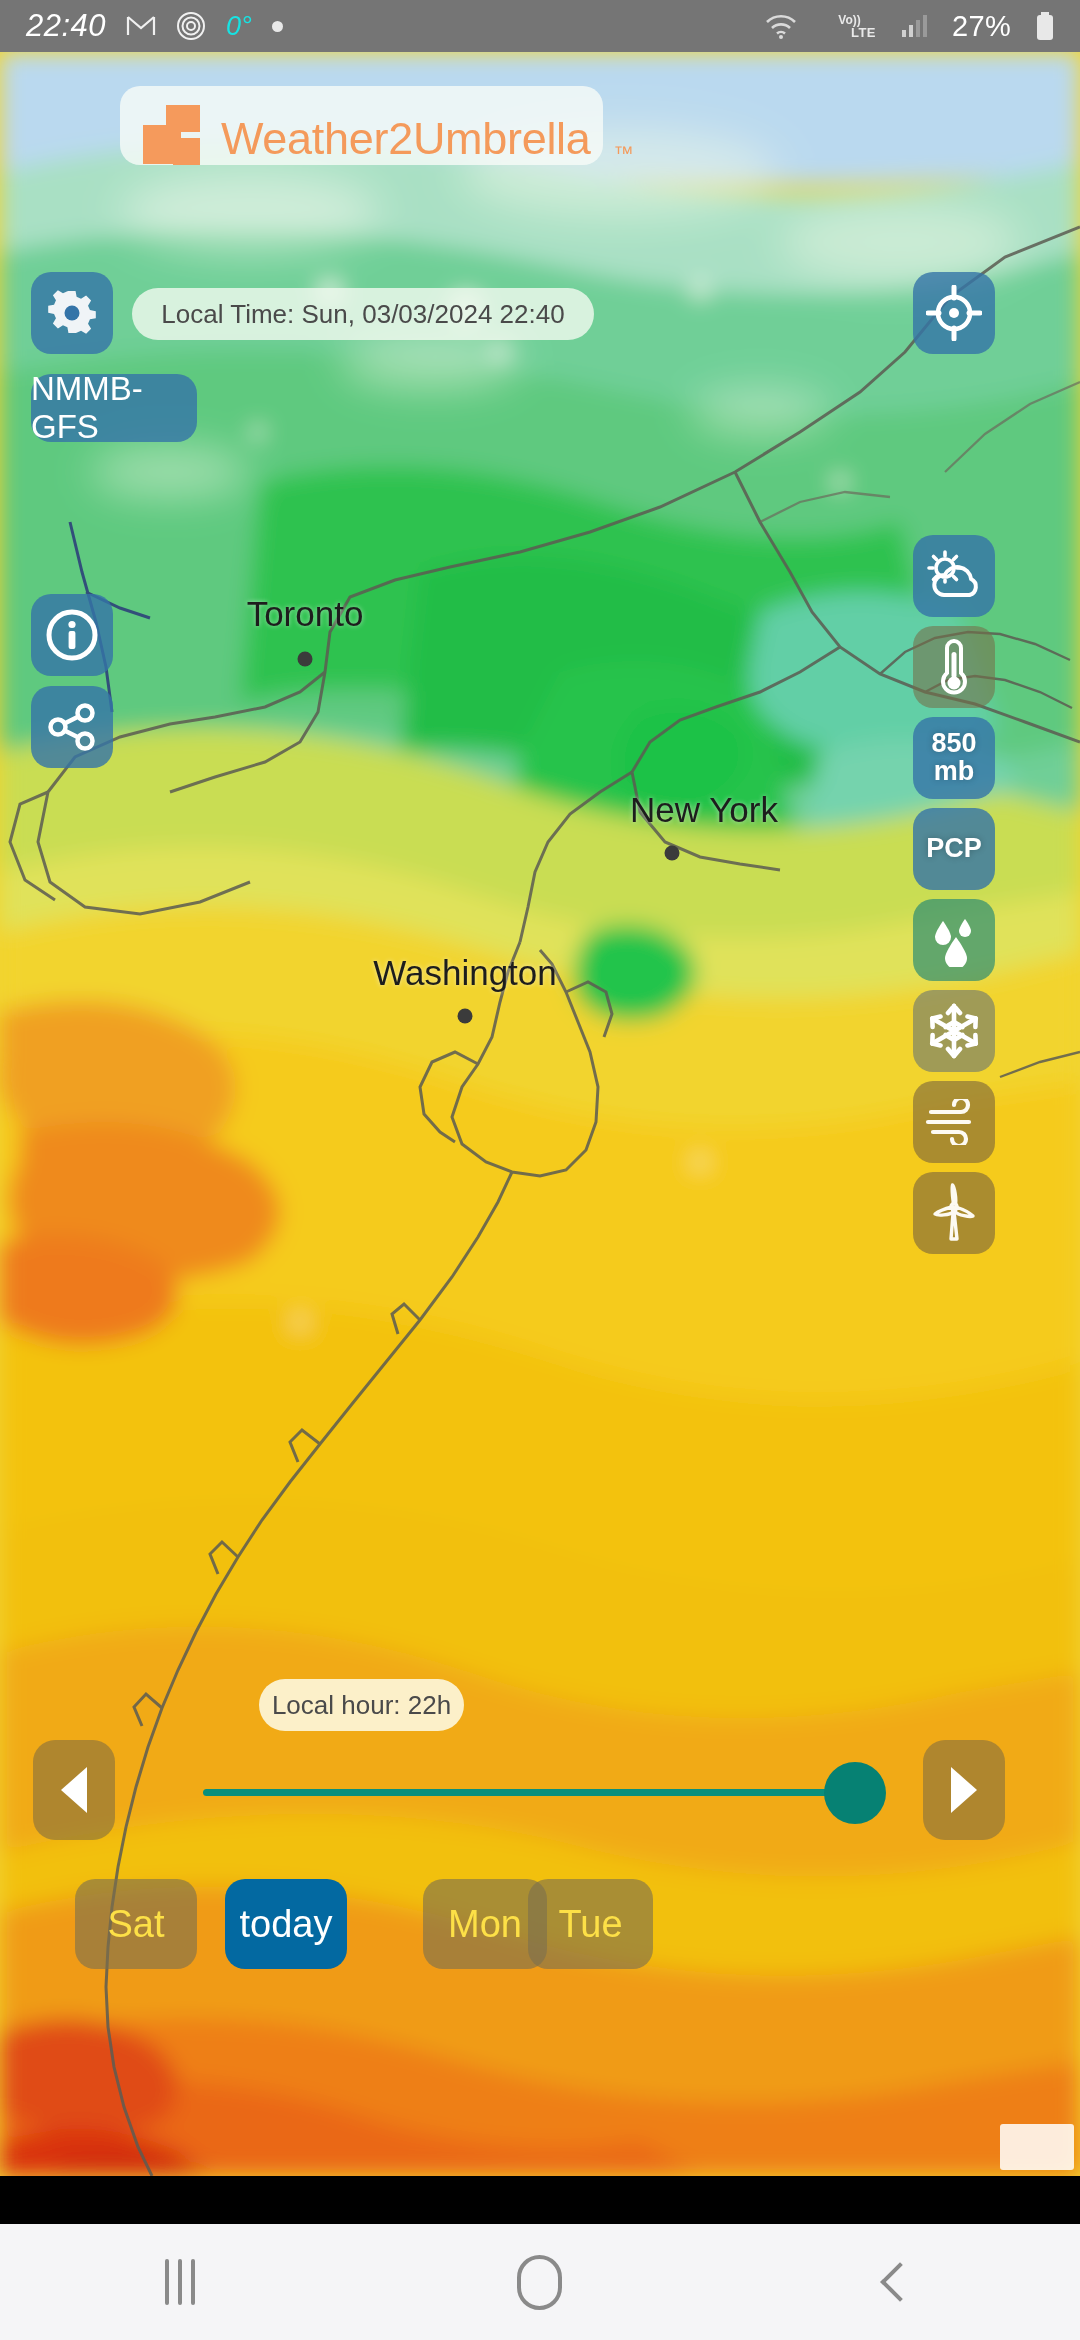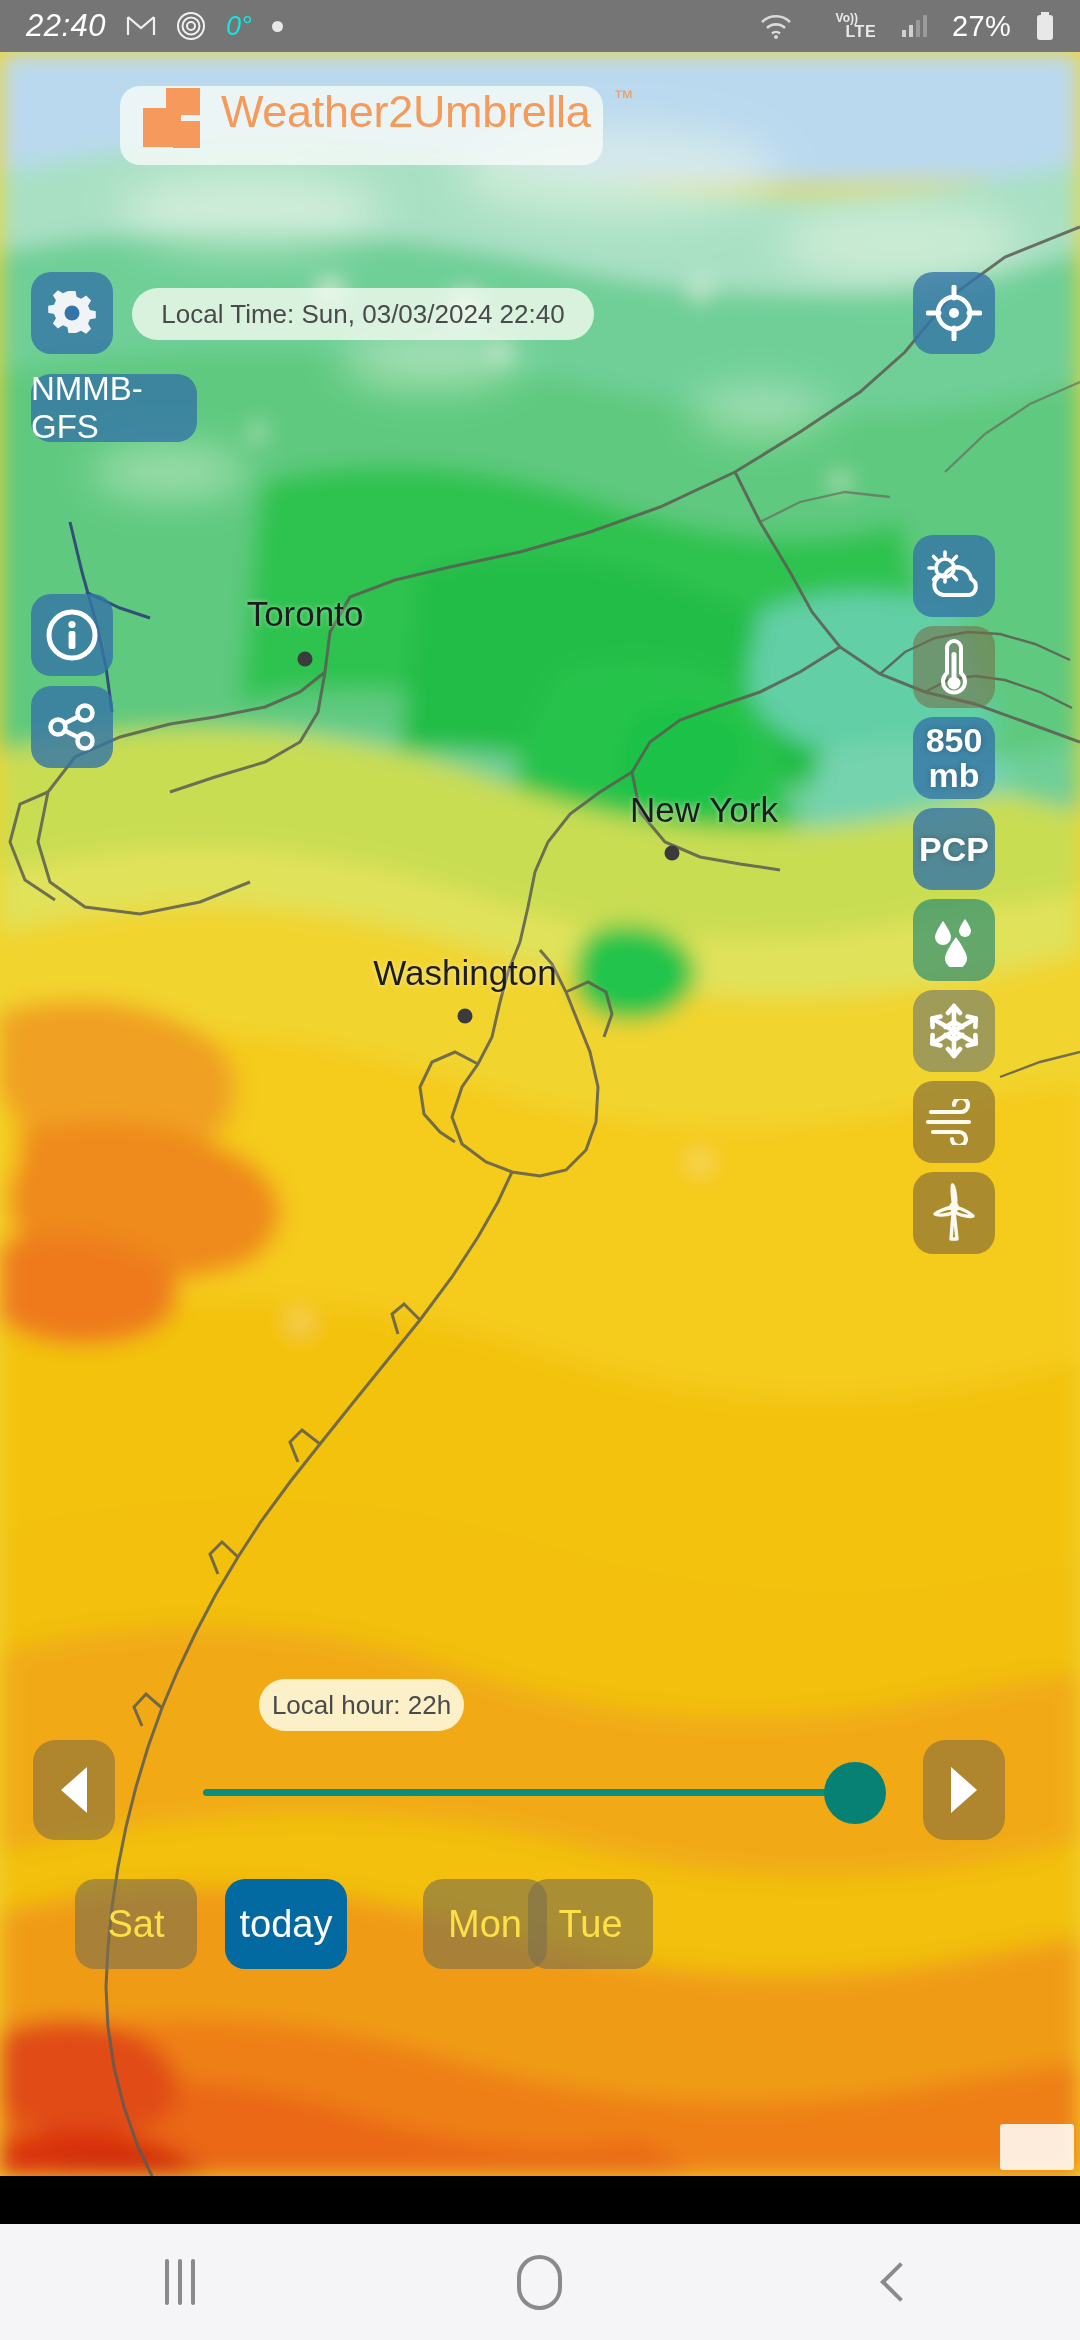--- a/index.html
+++ b/index.html
@@ -21,21 +21,21 @@
   }
   .sb-left { display: flex; align-items: center; gap: 20px; font-style: italic; }
   .sb-right { display: flex; align-items: center; gap: 25px; }
   .sb-clock { color:#fff; font-size: 31px; letter-spacing: .5px; }
   .sb-temp { color:#17e3e3; font-size: 27px; }
   .sb-pct { color:#fff; font-size: 29px; letter-spacing:.3px; }
   .sb-ico { display:block; }
   .sb-dot { width:11px; height:11px; border-radius:50%; background:#e8e8e8; }
   .volte { display:flex; flex-direction:column; align-items:center; line-height:1;
            color:#e9e9e9; font-size:12px; font-weight:bold; }
-  .volte span:last-child{ font-size:16px; letter-spacing:.5px;margin-left:28px;}
+  .volte span:last-child{ font-size:13px; letter-spacing:.5px;margin-left:28px;}
 
   
   #map {
     position: absolute; top: 52px; left: 0; width: 1080px; height: 2124px;
     overflow: hidden;
     background: #f0c400;
   }
   #mapcanvas { position:absolute; top:0; left:0; width:1080px; height:2124px; }
 
   
@@ -48,21 +48,21 @@
   .city .pt {
     position:absolute; width:15px; height:15px; border-radius:50%;
     background:#3b3b3b; transform: translate(-50%,-50%);
   }
 
   
   #logo-banner {
     position:absolute; top: 86px; left: 120px; width: 483px; height: 79px;
     background: rgba(247,251,248,.80);
     border-radius: 20px;
-    display:flex; align-items:flex-start; padding-left: 22px; gap: 17px;
+    display:flex; align-items:flex-end; padding-left: 22px; gap: 17px;
     z-index: 25;
   }
   .logo-mark { position:relative; width: 62px; height: 62px; flex:0 0 62px; }
   .logo-mark i { position:absolute; background:#f59a5c; display:block; }
   .lm1 { left:24px; top:2px;  width:34px; height:27px; }
   .lm2 { left:1px;  top:22px; width:38px; height:39px; }
   .lm3 { left:31px; top:35px; width:27px; height:27px; }
   .logo-text { color:#f49a5b; font-size:45px; letter-spacing:-.3px; white-space:nowrap; }
   .logo-tm { color:#f49a5b; font-size:20px; vertical-align: super; margin-left:6px; }
 
@@ -83,21 +83,21 @@
     position:absolute; z-index: 21;
     width: 82px; height: 82px; border-radius: 20px;
     display:flex; align-items:center; justify-content:center;
     color:#fff;
   }
   .sbtn.blue { background: rgba(52,116,168,.80); }
   .sbtn.teal { background: rgba(23,130,118,.62); }
   .sbtn.gray { background: rgba(110,120,112,.62); }
   .sbtn.brown{ background: rgba(120,98,60,.60); }
   .sbtn.olive{ background: rgba(118,110,72,.58); }
-  .sbtn-label { font-size: 34px; font-weight: bold; line-height: 1.02; text-align:center;
+  .sbtn-label { font-size: 27px; font-weight: bold; line-height: 1.02; text-align:center;
                 text-shadow: 0 0 6px rgba(0,0,0,.25); }
 
   #btn-gear   { top: 272px; left: 31px; }
   #btn-info   { top: 594px; left: 31px; }
   #btn-share  { top: 686px; left: 31px; }
   #btn-model  {
     position:absolute; z-index:21; top: 374px; left: 31px;
     width: 166px; height: 68px; border-radius: 20px;
     background: rgba(52,116,168,.80);
     display:flex; align-items:center; justify-content:center;

